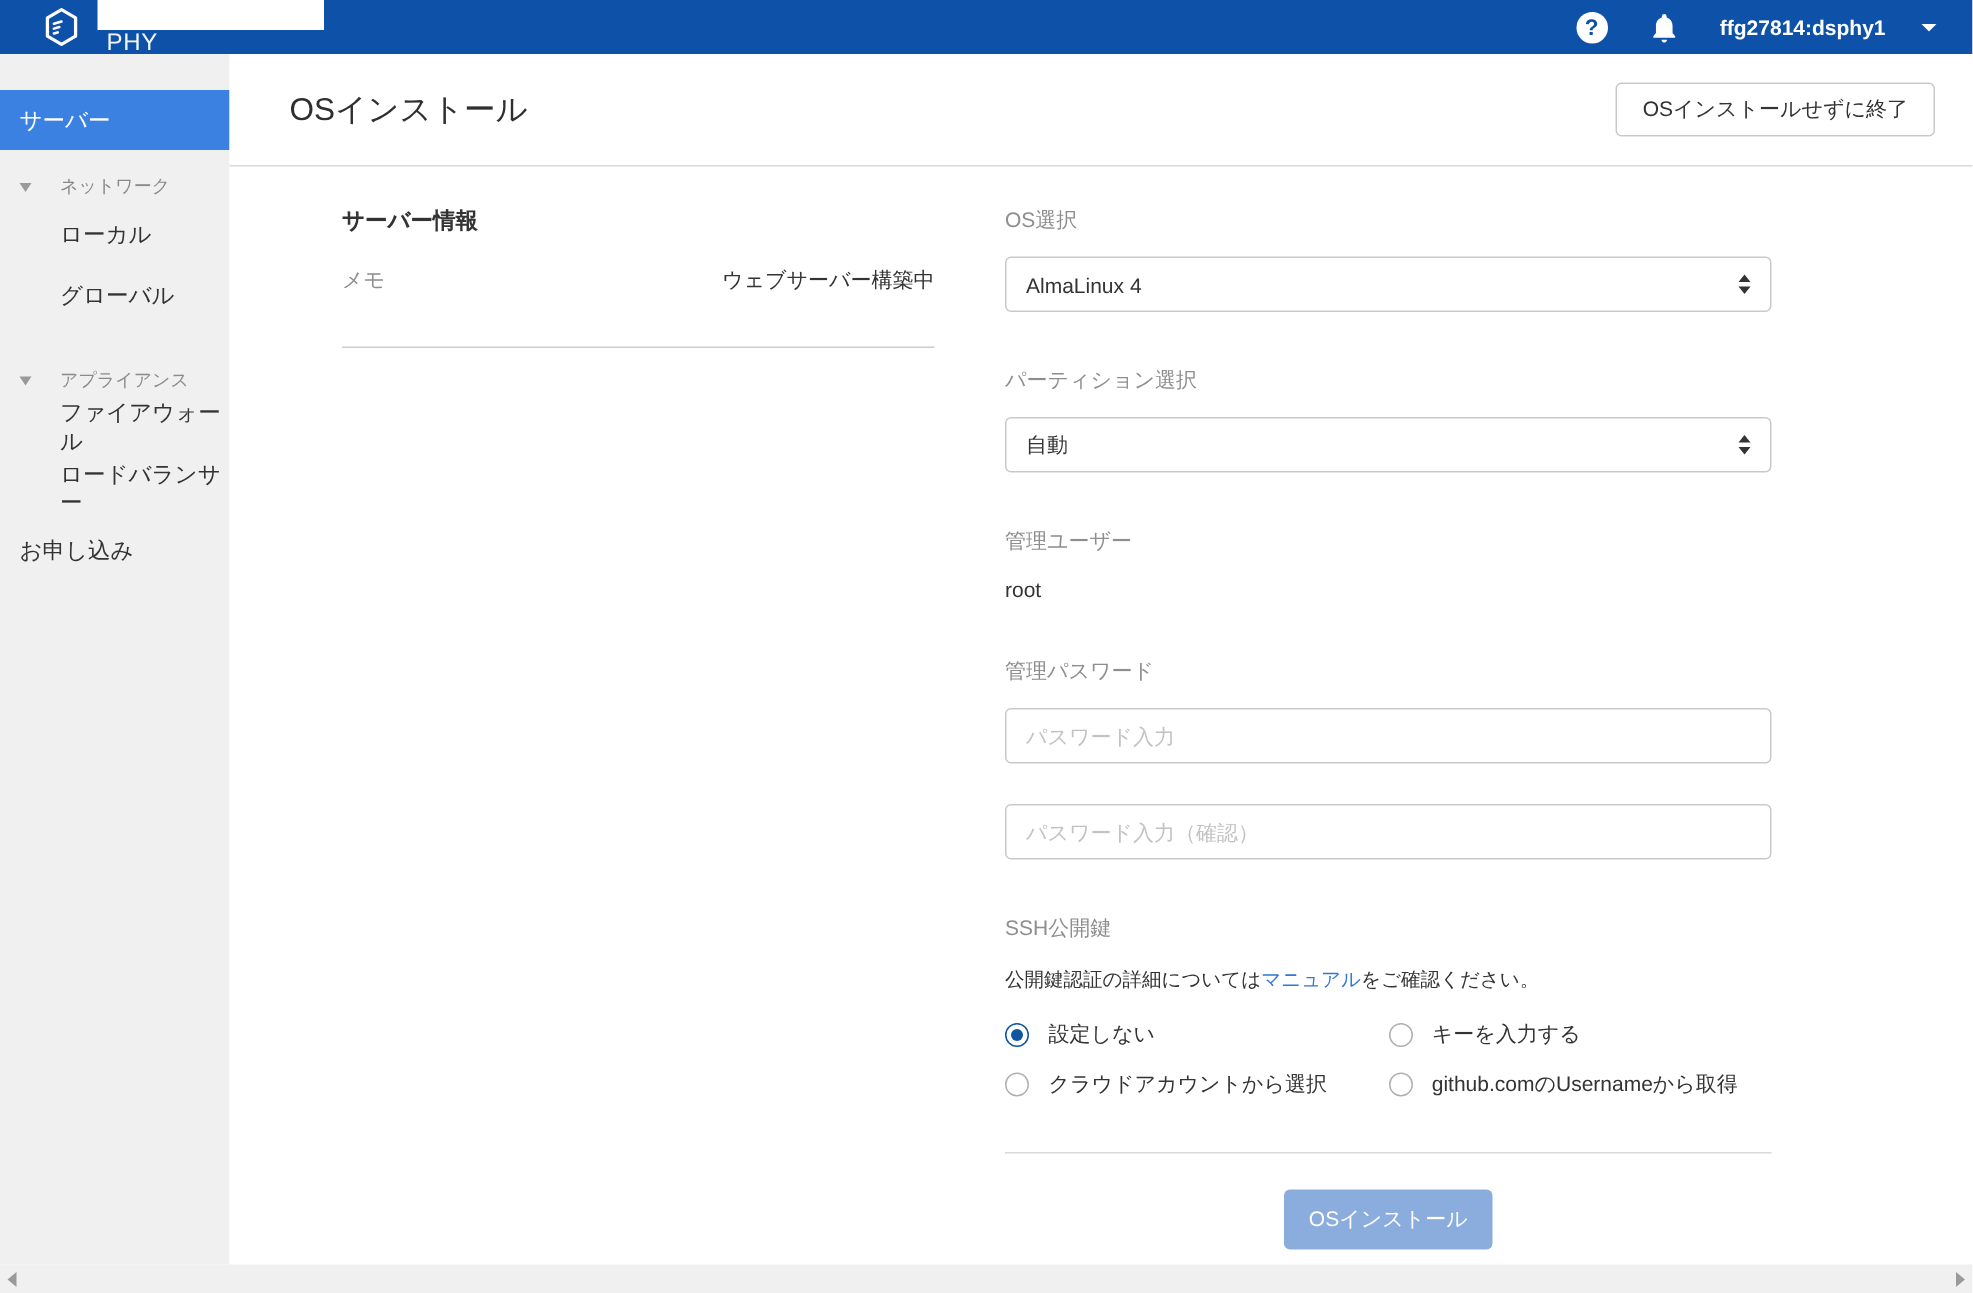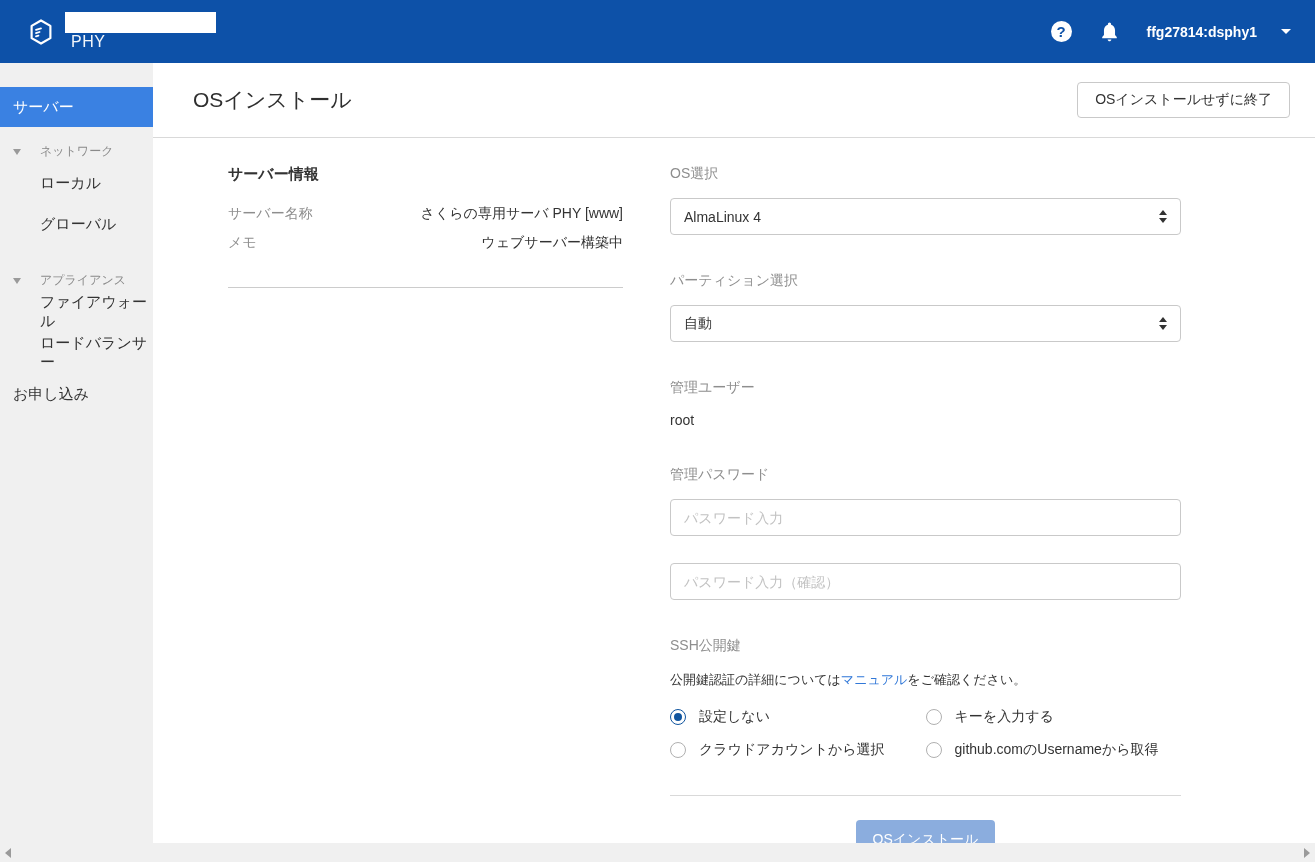--- a/index.html
+++ b/index.html
@@ -7,21 +7,21 @@
   body {
     font-family: "Liberation Sans", "DejaVu Sans", sans-serif;
     color: #333;
     background: #fff;
     display: flex;
     flex-direction: column;
   }
 
   
   .navbar {
-    height: 63px;
+    height: 36px;
     background: #0d51a8;
     display: flex;
     align-items: center;
     padding: 0 24px 0 28px;
     flex-shrink: 0;
   }
   .brand { display: flex; align-items: center; gap: 11px; }
   .brand svg { display: block; }
   .brand-text { color: #fff; font-size: 16px; letter-spacing: .5px; }
   .brand-text .main { font-weight: bold; }
@@ -207,24 +207,20 @@
       <div class="page-title">OSインストール</div>
       <button class="exit-btn">OSインストールせずに終了</button>
     </div>
     <hr class="main-divider">
 
     <div class="content">
 
       <div class="col-left">
         <div class="info-heading">サーバー情報</div>
         <div class="info-row">
-          <span class="info-label">サーバー名称</span>
-          <span class="info-value">さくらの専用サーバ PHY [www]</span>
-        </div>
-        <div class="info-row">
           <span class="info-label">メモ</span>
           <span class="info-value">ウェブサーバー構築中</span>
         </div>
         <hr class="info-hr">
       </div>
 
       <div class="col-right">
         <div class="f-label">OS選択</div>
         <div class="select-box">
           <span>AlmaLinux 4</span>

